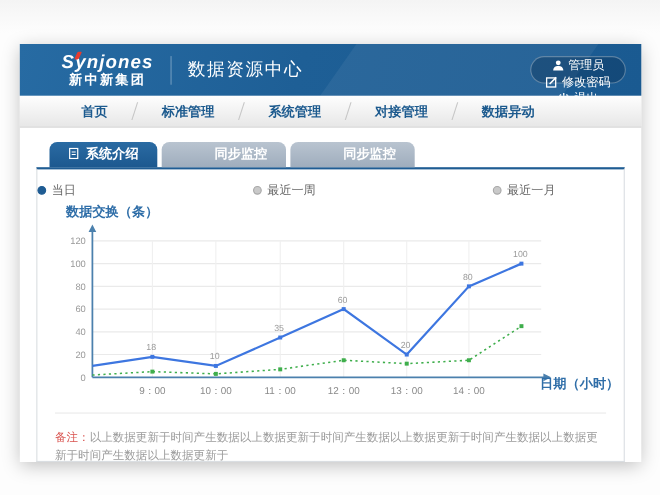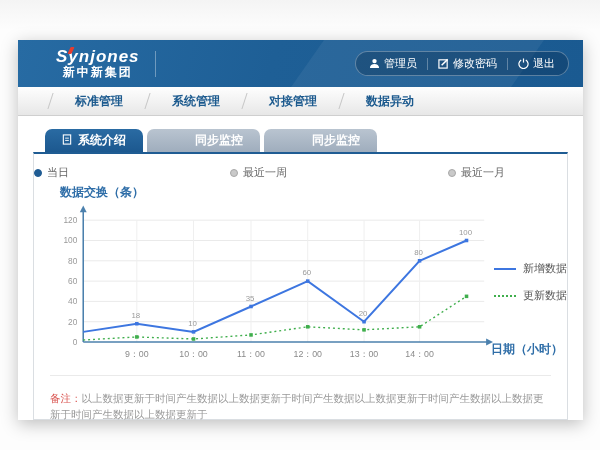--- a/index.html
+++ b/index.html
@@ -14,21 +14,21 @@
   .hdr-sheen { position:absolute; right:60px; top:-30px; width:220px; height:120px;
                background:rgba(255,255,255,.06); transform:skewX(-35deg); pointer-events:none; }
   .logo { margin-left:38px; text-align:center; color:#fff; position:relative; line-height:1.1; }
   .logo-en { font-size:17px; font-weight:bold; font-style:italic; letter-spacing:1px; }
   .logo-accent { position:absolute; left:13px; top:-1px; width:4px; height:7px; background:#e63c2f;
                  transform:skewX(-25deg); border-radius:1px; }
   .logo-cn { font-size:12px; font-weight:bold; letter-spacing:2px; }
   .hdr-div { width:1px; height:26px; background:rgba(255,255,255,.35); margin:0 15px; }
   .hdr-title { color:#fff; font-size:16px; letter-spacing:1.5px; }
   .user-pill { position:absolute; right:14px; top:11px; height:25px; display:flex; align-items:center;
-               background:rgba(8,38,66,.30); border:1px solid rgba(255,255,255,.30); border-radius:13px; padding:0 13px; }
+               background:rgba(8,38,66,.30); border:1px solid rgba(255,255,255,.30); border-radius:13px; padding:0 13px;flex-direction:column; }
   .user-item { display:flex; align-items:center; gap:4px; color:#fff; font-size:11px; cursor:pointer; white-space:nowrap; }
   .user-item svg { display:block; }
   .pill-div { width:1px; height:12px; background:rgba(255,255,255,.30); margin:0 10px; }
 
   
   .nav { height:29px; background:linear-gradient(#fefefe,#e7e7e7); border-bottom:1px solid #cfcfcf;
          display:flex; align-items:center; padding-left:32px; }
   .nav-item { color:#1c5a8e; font-size:12px; font-weight:bold; padding:0 24px; cursor:pointer; white-space:nowrap; }
   .nav-div { width:1px; height:16px; background:#c6c6c6; transform:skewX(-18deg); }
 
@@ -69,20 +69,21 @@
   <div class="window">
 
     <div class="hdr">
       <div class="hdr-sheen"></div>
       <div class="logo">
         <span class="logo-accent"></span>
         <div class="logo-en">Synjones</div>
         <div class="logo-cn">新中新集团</div>
       </div>
       <div class="hdr-div"></div>
+      <div class="hdr-title">数据资源中心</div>
 
       <div class="user-pill">
         <div class="user-item">
           <span>
             <svg width="11" height="11" viewBox="0 0 12 12">
                 <circle cx="6" cy="3.4" r="2.4" fill="#fff"></circle>
                 <path d="M1 11c0-3 2.2-4.4 5-4.4S11 8 11 11Z" fill="#fff"></path>
               </svg>
           </span>
           <span>管理员</span>
@@ -104,20 +105,21 @@
                 <path d="M3.5 2.2a5 5 0 1 0 5 0" fill="none" stroke="#fff" stroke-width="1.3"></path>
                 <path d="M6 0.5v4.5" stroke="#fff" stroke-width="1.3"></path>
               </svg>
           </span>
           <span>退出</span>
         </div>
       </div>
     </div>
 
     <div class="nav">
+      <div class="nav-item">首页</div>
       <div class="nav-div"></div>
       <div class="nav-item">标准管理</div>
       <div class="nav-div"></div>
       <div class="nav-item">系统管理</div>
       <div class="nav-div"></div>
       <div class="nav-item">对接管理</div>
       <div class="nav-div"></div>
       <div class="nav-item">数据异动</div>
     </div>
 
@@ -206,30 +208,20 @@
               <text x="433.04" y="30.666666666666657" text-anchor="middle" fill="#9a9a9a" font-size="8">100</text>
               <polyline points="44,137.93333333333334 98.52600000000001,134.83333333333334 156.236,136.9 214.742,132.76666666666668 272.452,124.5 329.764,127.6 386.28,124.5 434.04,93.5" fill="none" stroke="#3fae4c" stroke-width="1.4" stroke-dasharray="2 3"></polyline>
               <rect x="96.72600000000001" y="133.03333333333333" width="3.6" height="3.6" fill="#3fae4c"></rect>
               <rect x="154.43599999999998" y="135.1" width="3.6" height="3.6" fill="#3fae4c"></rect>
               <rect x="212.94199999999998" y="130.96666666666667" width="3.6" height="3.6" fill="#3fae4c"></rect>
               <rect x="270.652" y="122.7" width="3.6" height="3.6" fill="#3fae4c"></rect>
               <rect x="327.964" y="125.8" width="3.6" height="3.6" fill="#3fae4c"></rect>
               <rect x="384.47999999999996" y="122.7" width="3.6" height="3.6" fill="#3fae4c"></rect>
               <rect x="432.24" y="91.7" width="3.6" height="3.6" fill="#3fae4c"></rect>
             </svg>
-          <div class="legend">
-            <div class="legend-item">
-              <span class="sw solid"></span>
-              <span>新增数据</span>
-            </div>
-            <div class="legend-item">
-              <span class="sw dotted"></span>
-              <span>更新数据</span>
-            </div>
-          </div>
           <div class="xlabel">日期（小时）</div>
         </div>
 
         <div class="note">
           <span class="note-prefix">备注：</span><span>以上数据更新于时间产生数据以上数据更新于时间产生数据以上数据更新于时间产生数据以上数据更新于时间产生数据以上数据更新于</span>
         </div>
       </div>
     </div>
 
   </div>

